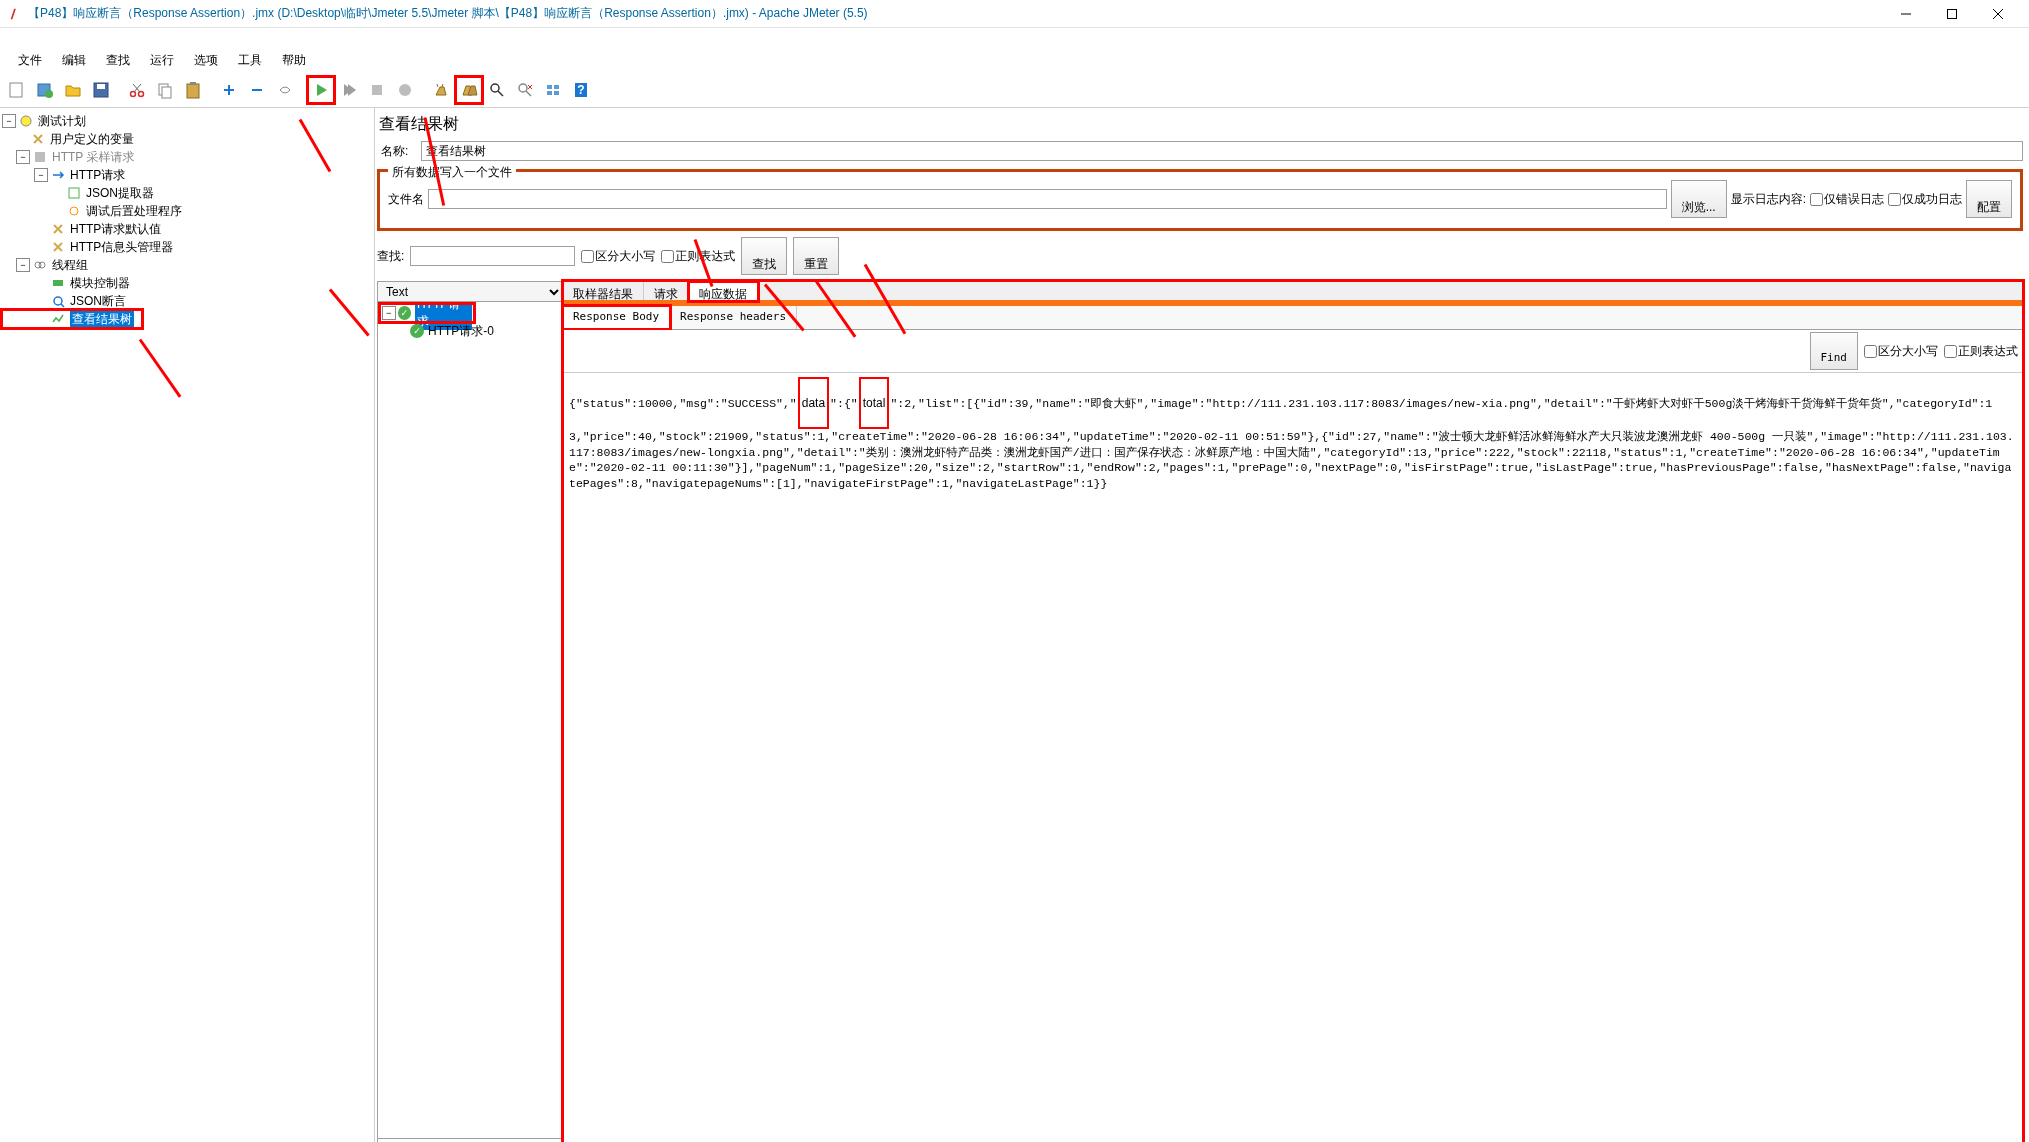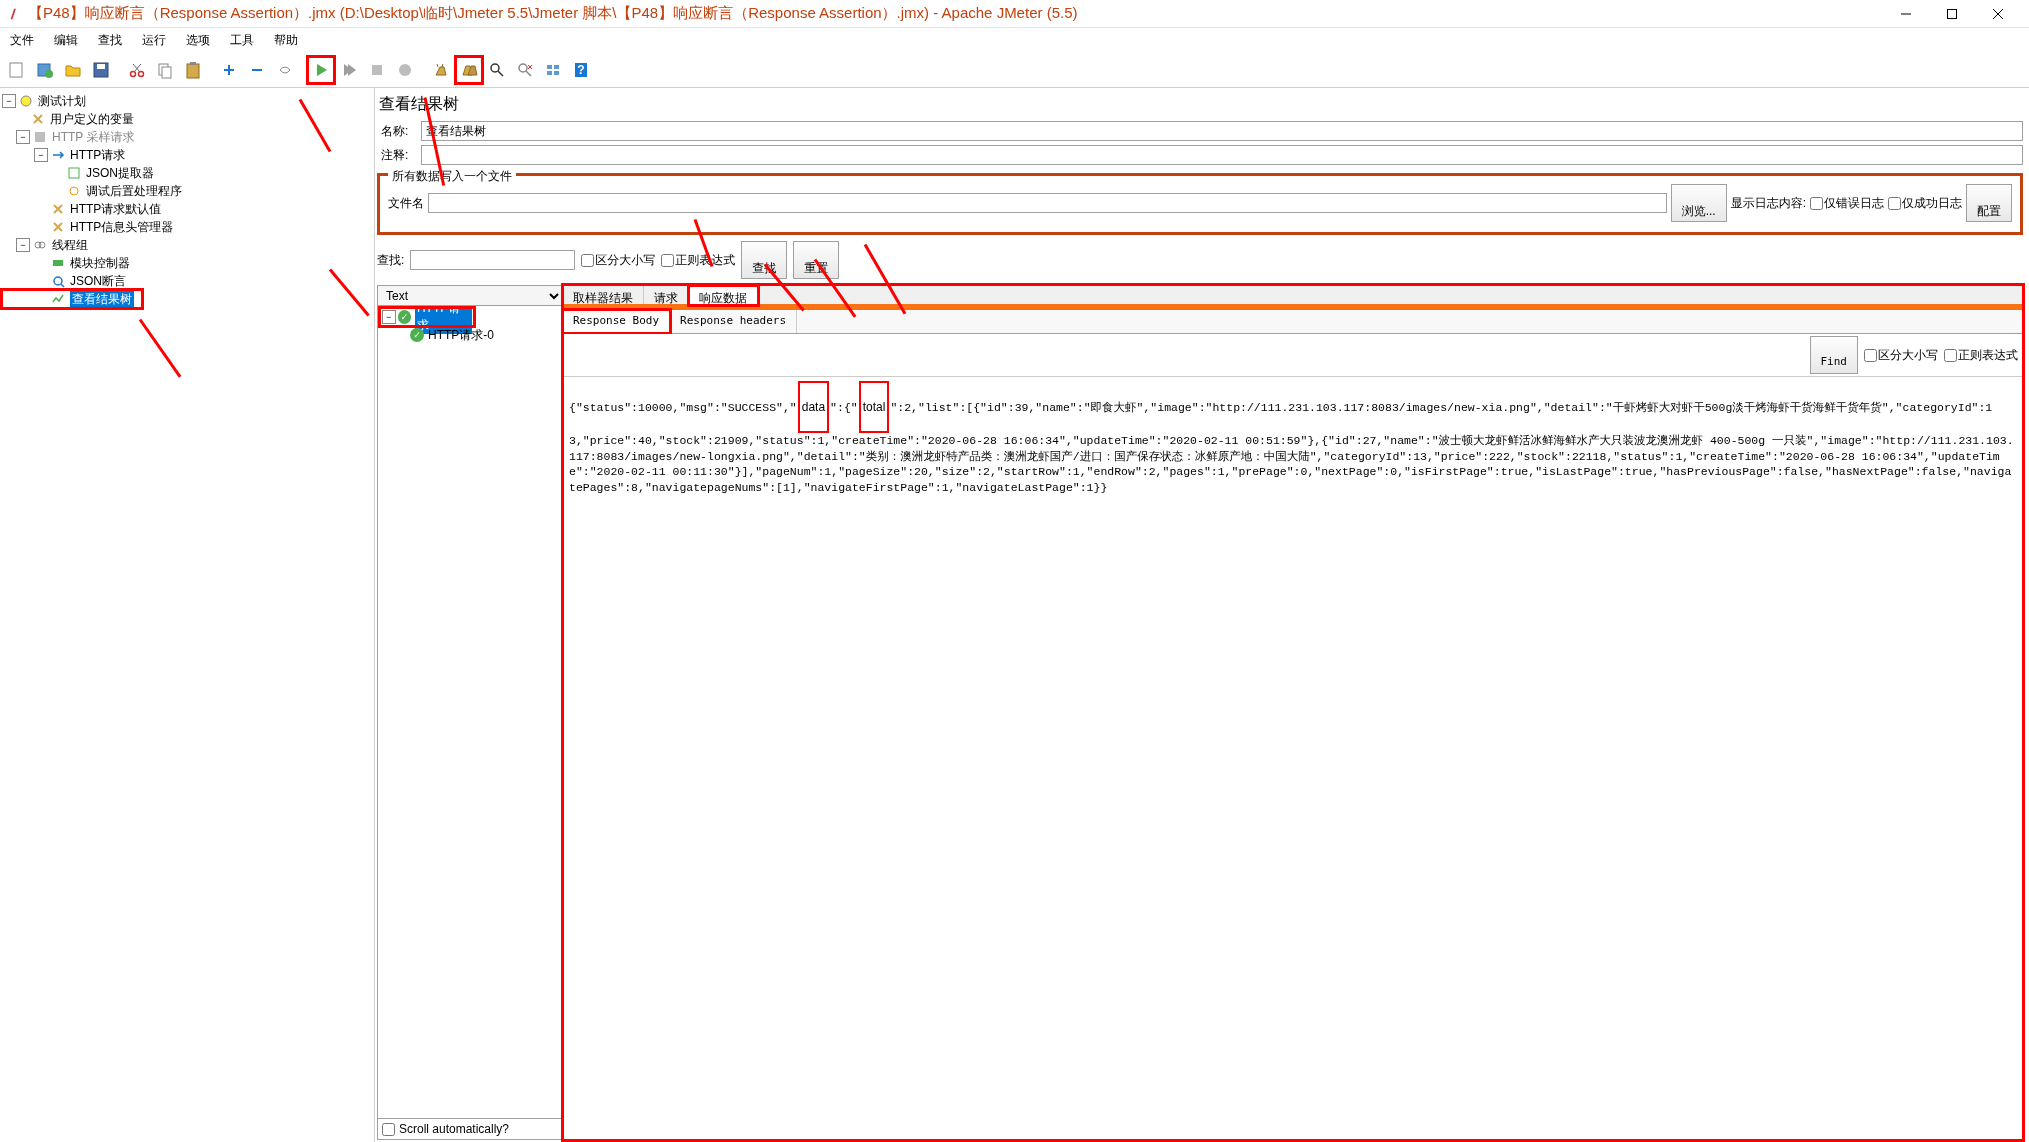--- a/index.html
+++ b/index.html
@@ -1,24 +1,24 @@
 <!DOCTYPE html>
 <html><head>
   <meta charset="utf-8">
   <style>
     * { margin: 0; padding: 0; box-sizing: border-box; font-family: Arial, "Microsoft YaHei", sans-serif; font-size: 12px; }
     body { background: #fff; overflow: hidden; }
     
     .title-bar { height: 28px; display: flex; align-items: center; padding: 0 8px; background: #fff; border-bottom: 1px solid #e5e5e5; }
     .title-bar-icon { width: 14px; height: 14px; margin-right: 6px; }
-    .title-text { flex: 1; font-size: 15px; color: #c2410c; }
+    .title-text { flex: 1; font-size: 12px; color: #0369a1; }
     .window-controls { display: flex; gap: 0; }
     .window-btn { width: 46px; height: 28px; display: flex; align-items: center; justify-content: center; cursor: pointer; }
     
-    .menu-bar { height: 24px; display: flex; align-items: center; padding: 0 0; background: #fff; }
+    .menu-bar { height: 24px; display: flex; align-items: center; padding: 0 8px; background: #fff; margin-top: 20px; }
     .menu-item { padding: 2px 10px; cursor: pointer; }
     
     .toolbar { height: 36px; display: flex; align-items: center; padding: 2px 4px; background: #fff; border-bottom: 1px solid #d0d0d0; gap: 2px; }
     .toolbar-btn { width: 26px; height: 26px; display: flex; align-items: center; justify-content: center; cursor: pointer; border: 1px solid transparent; }
     .toolbar-sep { width: 6px; }
     .hl-red { outline: 3px solid #ff0000; outline-offset: -1px; }
     
     .main-split { display: flex; height: calc(100vh - 88px); }
     .tree-panel { width: 375px; background: #fff; overflow: auto; padding: 4px 2px; border-right: 1px solid #d0d0d0; position: relative; }
     .tree-row { display: flex; align-items: center; height: 18px; padding: 0; cursor: pointer; white-space: nowrap; }
@@ -354,24 +354,20 @@
     <div class="annot-line" style="left:300px;top:10px;width:60px;transform:rotate(60deg)"></div>
     <div class="annot-line" style="left:140px;top:230px;width:70px;transform:rotate(55deg)"></div>
     <div class="annot-line" style="left:330px;top:180px;width:60px;transform:rotate(50deg)"></div>
   </div>
 
   <div class="right-panel">
     <div class="panel-title">查看结果树</div>
     <div class="form-row">
       <span class="form-label">名称:</span>
       <input class="text-input" value="查看结果树" style="">
-    </div>
-    <div class="form-row">
-      <span class="form-label">注释:</span>
-      <input class="text-input" value="" style="">
     </div>
 
     <div class="fieldset">
       <span class="fieldset-legend">所有数据写入一个文件</span>
       <div class="form-row">
         <span>文件名</span>
         <input class="text-input" style="">
         <button class="btn">浏览...</button>
         <span>显示日志内容:</span>
         <label class="checkbox-wrap">

